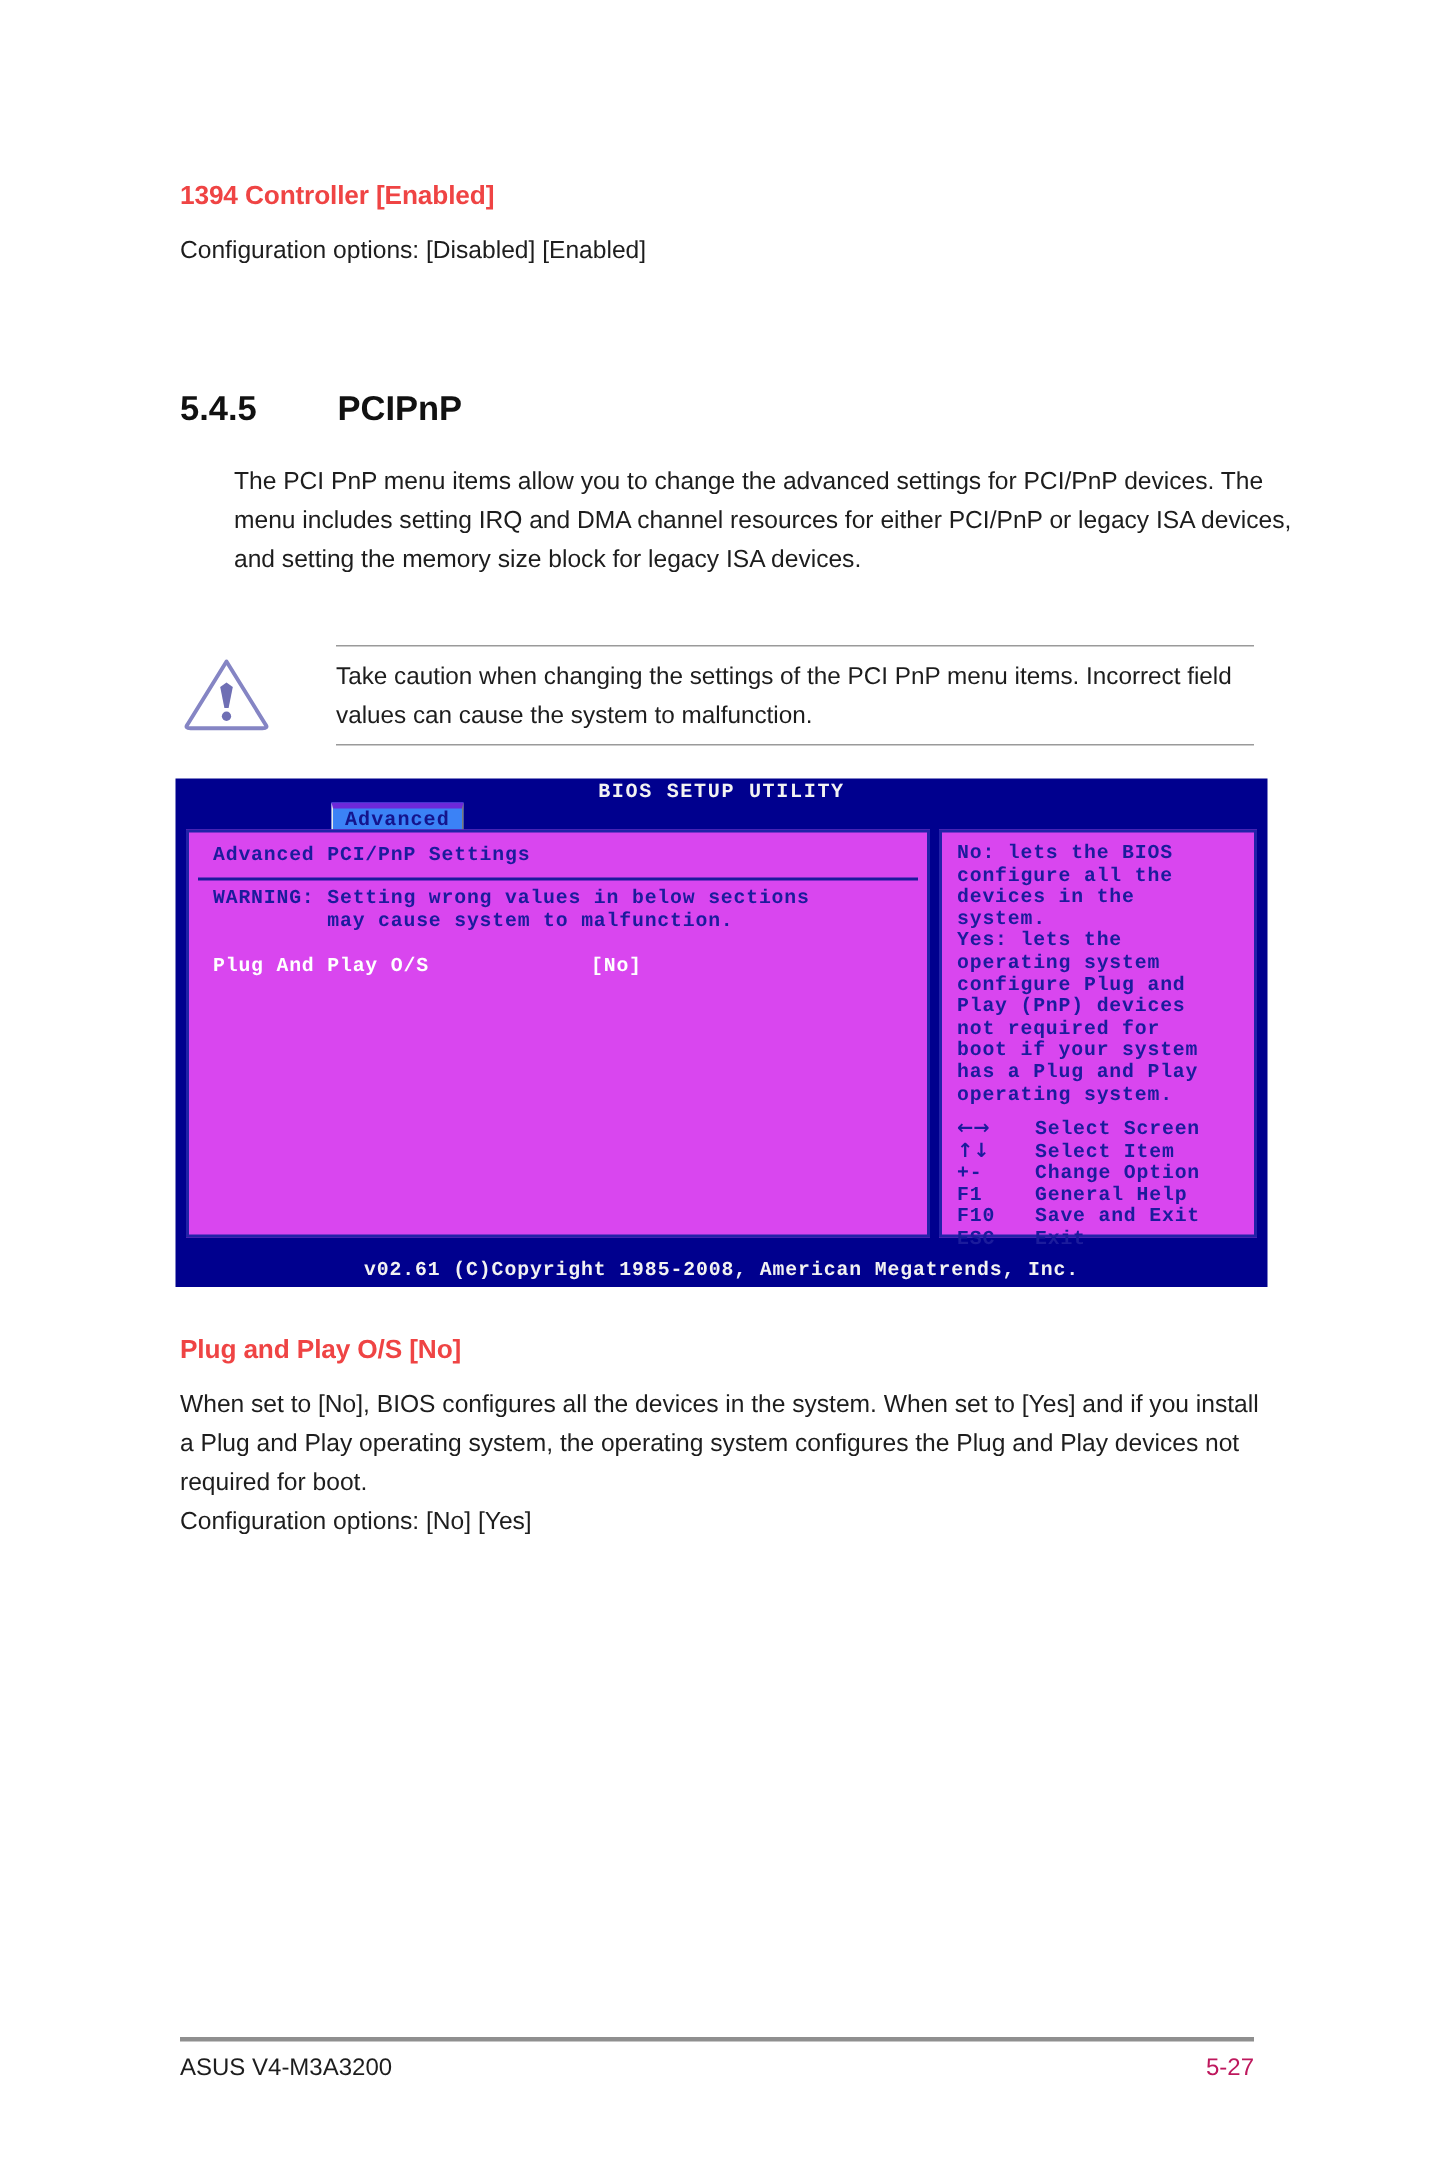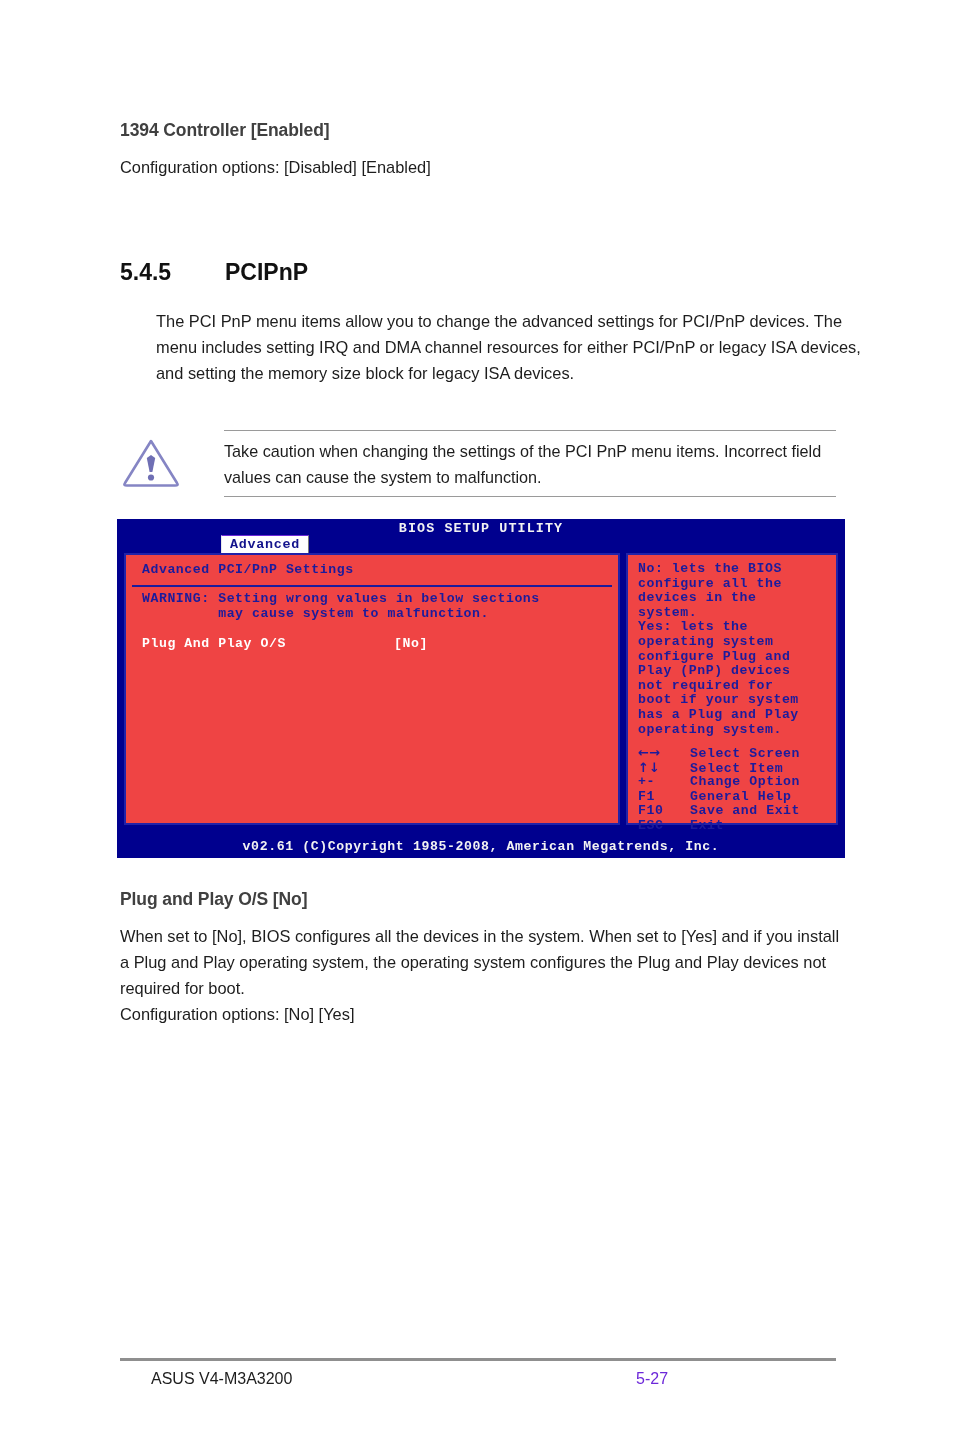--- a/index.html
+++ b/index.html
@@ -22,21 +22,21 @@
     width: 954px;
     height: 1438px;
   }
 
   
   .sub-head {
     position: absolute;
     font-size: 17.5px;
     font-weight: bold;
     letter-spacing: -0.1px;
-    color: #404040;
+    color: #ef4444;
     white-space: nowrap;
   }
   .body-text {
     position: absolute;
     font-size: 16.4px;
     line-height: 26.2px;
     color: #1d1d1d;
   }
 
   
@@ -111,45 +111,45 @@
     color: #f2f2f2;
     font-size: 13.4px;
     font-weight: bold;
     letter-spacing: 1.1px;
   }
   .bios-tab {
     position: absolute;
     left: 104px;
     top: 16px;
     padding: 1px 8px 2px 8px;
-    background: #ffffff;
+    background: #3b82f6;
     color: #14148c;
     font-size: 13.4px;
     font-weight: bold;
     letter-spacing: 0.7px;
-    border-top: 1px solid #6d28d9;
+    border-top: 4px solid #6d28d9;
     border-left: 1px solid #e8e8e8;
     border-right: 1px solid #7a7a7a;
   }
 
   .bios-body {
     position: absolute;
     left: 7px;
     top: 34px;
     width: 714px;
     height: 272px;
     background: #00008e;
     box-sizing: border-box;
   }
 
   .panel {
     position: absolute;
     top: 0;
     height: 272px;
-    background: #ef4444;
+    background: #d946ef;
     border: 2px solid #2222a8;
     box-sizing: border-box;
   }
   .panel-left {
     left: 0;
     width: 496px;
   }
   .panel-right {
     left: 502px;
     width: 212px;
@@ -244,29 +244,29 @@
     width: 716px;
     height: 3px;
     background: #8f8f8f;
   }
   .footer-left {
     position: absolute;
     left: 120px;
     top: 1370px;
     font-size: 16px;
     color: #1d1d1d;
-    margin-left: 31px;
   }
   .footer-right {
     position: absolute;
     left: 636px;
     top: 1370px;
     width: 200px;
+    text-align: right;
     font-size: 16px;
-    color: #6d28d9;
+    color: #be185d;
   }
 </style>
 </head>
 <body>
 
 <div class="page">
 
   <div class="sub-head" style="left:120px; top:120px;">1394 Controller [Enabled]</div>
 
   <div class="body-text" style="left:120px; top:154px; width:716px;">Configuration options: [Disabled] [Enabled]</div>

